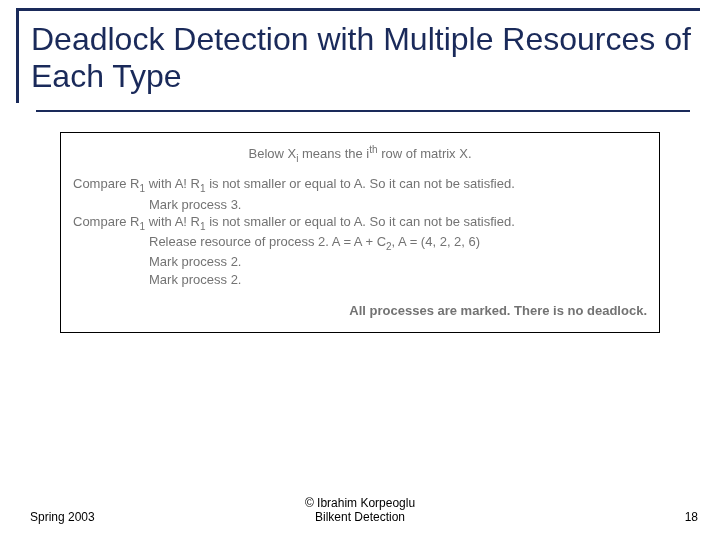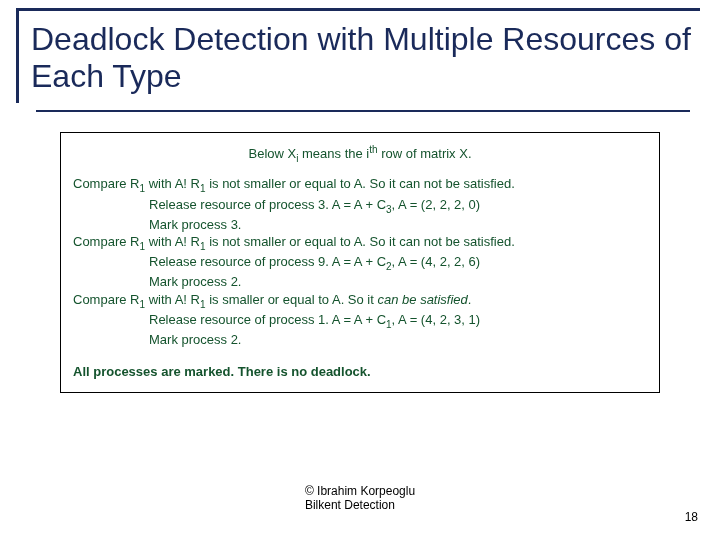--- a/index.html
+++ b/index.html
@@ -42,82 +42,80 @@
   }
   .content-box {
     position: absolute;
     left: 60px;
     top: 132px;
     width: 600px;
     border: 1px solid #000;
     padding: 10px 12px 12px 12px;
     font-size: 13px;
     line-height: 1.35;
-    color: #14532d;
+    color: #737373;
   }
   .intro {
     text-align: center;
     margin-bottom: 10px;
   }
   .sub { vertical-align: sub; font-size: 10px; }
   .sup { vertical-align: super; font-size: 10px; }
   .body-lines { }
   .line { white-space: nowrap; }
   .indent { padding-left: 76px; white-space: nowrap; }
   .em { font-style: italic; }
   .conclusion {
-    text-align: left;
+    text-align: right;
     font-weight: bold;
     margin-top: 14px;
   }
   .footer {
     position: absolute;
     left: 0;
     right: 0;
     bottom: 16px;
     font-size: 12px;
     color: #000;
     padding: 0 22px 0 30px;
   }
   .footer-left { position: absolute; left: 30px; bottom: 0; }
-  .footer-center { position: absolute; left: 50%; transform: translateX(-50%); bottom: 12px; }
+  .footer-center { position: absolute; left: 50%; transform: translateX(-50%); bottom: 0; text-align: center; }
   .footer-right { position: absolute; right: 22px; bottom: 0; }
 </style>
 </head>
 <body>
 
 <div class="slide">
 
   <div class="title-wrap">
     <h1 class="title">Deadlock Detection with Multiple Resources of Each Type</h1>
   </div>
   <div class="title-underline"></div>
 
   <div class="content-box">
     <div class="intro">
       <span>Below X</span><span class="sub">i</span><span> means the i</span><span class="sup">th</span><span> row of matrix X.</span>
     </div>
 
     <div class="body-lines" id="body-lines">
         <div class="line"><span>Compare R</span><span class="sub">1</span><span>  with A! R</span><span class="sub">1</span><span> is not smaller or equal to A. So it can not be satisfied.</span></div>
-        <div class="indent"><span>Release resource of process 3. A = A + C</span><span class="sub">3</span><span>,  A = (2, 2, 2, 0)</span></div>
         <div class="indent">Mark process 3.</div>
         <div class="line"><span>Compare R</span><span class="sub">1</span><span>  with A! R</span><span class="sub">1</span><span> is not smaller or equal to A. So it can not be satisfied.</span></div>
-        <div class="indent"><span>Release resource of process 9. A = A + C</span><span class="sub">2</span><span>,  A = (4, 2, 2, 6)</span></div>
+        <div class="indent"><span>Release resource of process 2. A = A + C</span><span class="sub">2</span><span>,  A = (4, 2, 2, 6)</span></div>
         <div class="indent">Mark process 2.</div>
-        <div class="line"><span>Compare R</span><span class="sub">1</span><span>  with A! R</span><span class="sub">1</span><span> is smaller or equal to A. So it </span><span class="em">can  be satisfied</span><span>.</span></div>
-        <div class="indent"><span>Release resource of process 1. A = A + C</span><span class="sub">1</span><span>,  A = (4, 2, 3, 1)</span></div>
         <div class="indent">Mark process 2.</div>
       </div>
 
     <div class="conclusion">All processes are marked. There is no deadlock.</div>
   </div>
 
   <div class="footer">
     <div class="footer-left">
+      <div>Spring 2003</div>
     </div>
     <div class="footer-center">
       <div>© Ibrahim Korpeoglu</div>
       <div>Bilkent Detection</div>
     </div>
     <div class="footer-right">18</div>
   </div>
 
 </div>
 

